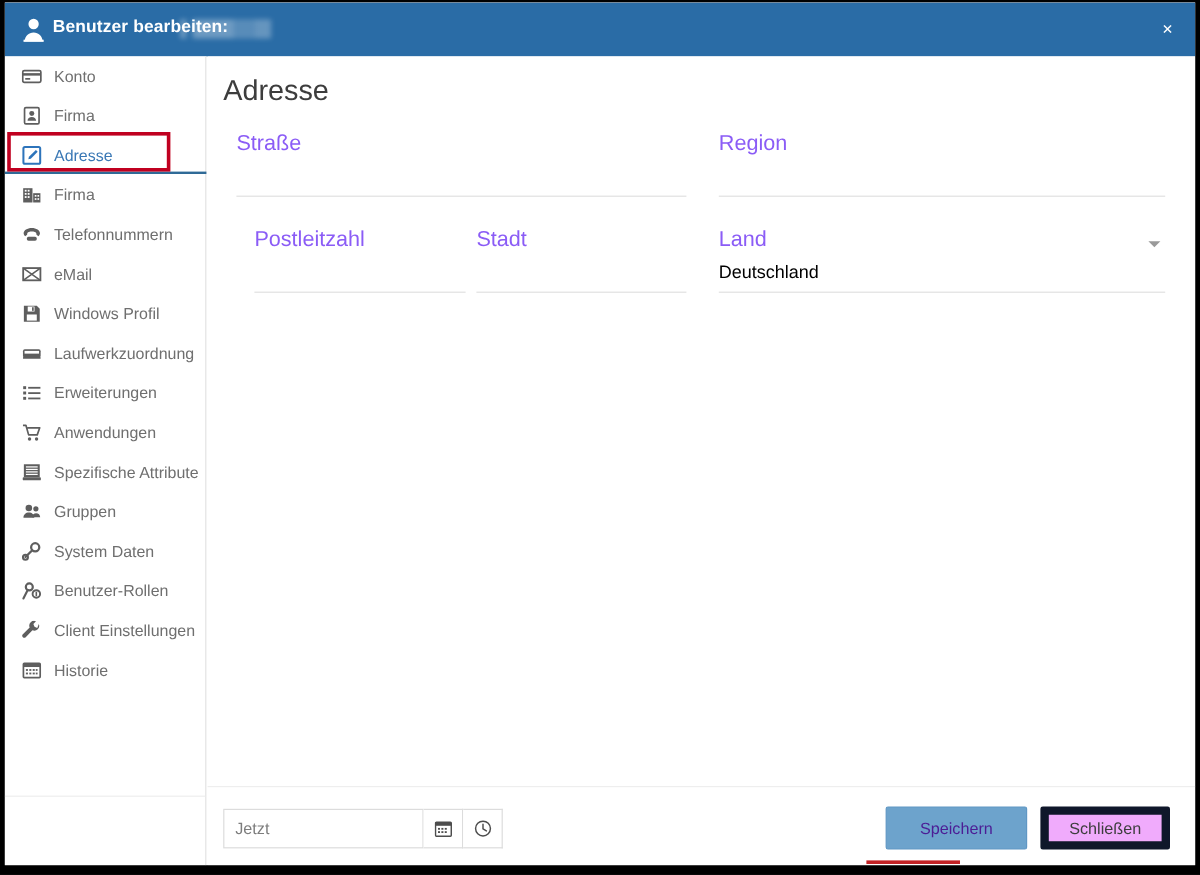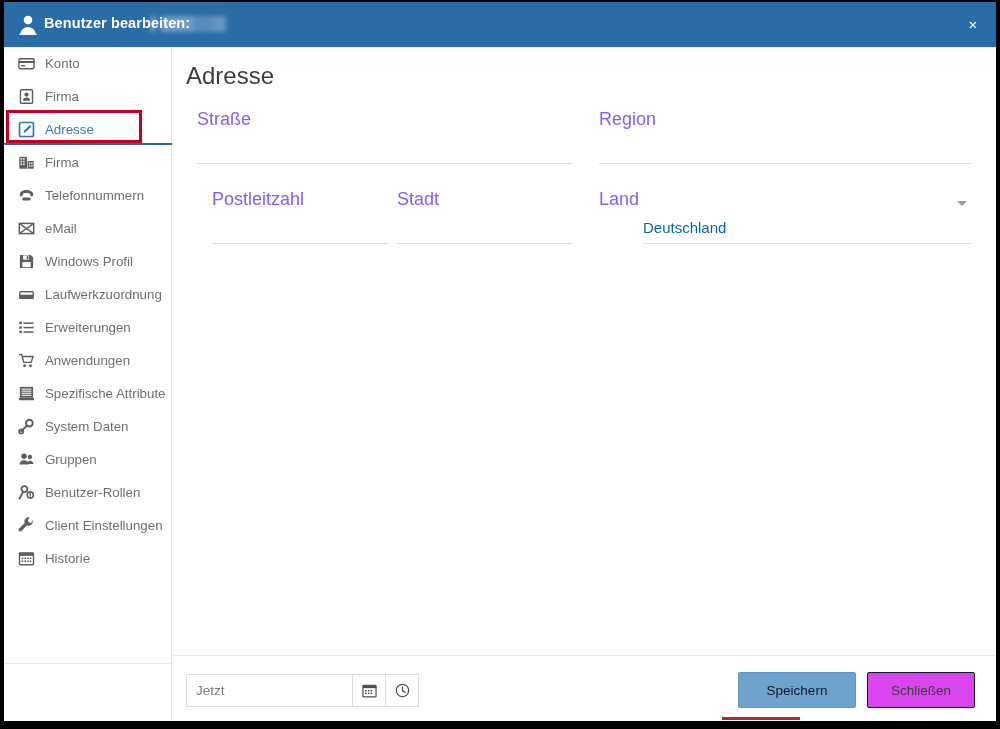--- a/index.html
+++ b/index.html
@@ -159,23 +159,22 @@
   }
   .field-input::placeholder { color: #c4c4c4; }
   .field-select {
     position: relative;
   }
   .select-value {
     height: 30px;
     line-height: 28px;
     border-bottom: 1px solid #e0e0e0;
     font-size: 15px;
-    color: #0369a1;
+    color: #000000;
     cursor: pointer;
-    margin-left: 44px;
   }
   .select-caret {
     position: absolute;
     right: 4px; top: 12px;
     width: 0; height: 0;
     border-left: 5px solid transparent;
     border-right: 5px solid transparent;
     border-top: 5px solid #9a9a9a;
     pointer-events: none;
   }
@@ -221,32 +220,32 @@
     justify-content: center;
     cursor: pointer;
     color: #4d4d4d;
   }
   #save-button {
     position: absolute;
     left: 565px; top: 625px;
     width: 118px; height: 36px;
     background: #6da3cc;
     border: 1px solid #6097c4;
-    color: #0f172a;
+    color: #4c1d95;
     font-family: "Liberation Sans", sans-serif;
     font-size: 13.5px;
     cursor: pointer;
     border-radius: 2px;
   }
   #close-dialog-button {
     position: absolute;
     left: 694px; top: 625px;
     width: 108px; height: 36px;
-    background: #d946ef;
-    border: 1px solid #0f172a;
+    background: #f0abfc;
+    border: 7px solid #0f172a;
     color: #3d3d3d;
     font-family: "Liberation Sans", sans-serif;
     font-size: 13.5px;
     cursor: pointer;
     border-radius: 2px;
   }
 
   
   #annot-underline {
     position: absolute;
@@ -394,37 +393,37 @@
               <rect x="3.8" y="8.2" width="10.4" height="1.1" fill="#fff"></rect>
               <rect x="3.8" y="10.4" width="10.4" height="1.1" fill="#fff"></rect>
               <rect x="1" y="13.4" width="16" height="2.8" rx="0.8" fill="#5e5e5e"></rect>
             </svg>
           </span>
           <span>Spezifische Attribute</span>
         </div>
         <div class="nav-item">
           <span class="nav-icon">
             <svg viewBox="0 0 18 18" width="17" height="17">
-              <circle cx="12" cy="5.4" r="3.6" fill="none" stroke="#5e5e5e" stroke-width="2"></circle>
-              <path d="M9.4 8l-6 6" stroke="#5e5e5e" stroke-width="2" fill="none" stroke-linecap="round"></path>
-              <circle cx="3.4" cy="14.2" r="2.2" fill="none" stroke="#5e5e5e" stroke-width="1.8"></circle>
-            </svg>
-          </span>
-          <span>System Daten</span>
-        </div>
-        <div class="nav-item">
-          <span class="nav-icon">
-            <svg viewBox="0 0 18 18" width="17" height="17">
               <circle cx="6.4" cy="5.6" r="2.9" fill="#5e5e5e"></circle>
               <path d="M1.6 14.2c0-2.7 2.1-4.5 4.8-4.5s4.8 1.8 4.8 4.5z" fill="#5e5e5e"></path>
               <circle cx="12.6" cy="6.4" r="2.3" fill="#5e5e5e"></circle>
               <path d="M9.2 13.8c.2-2.3 1.7-3.6 3.6-3.6 2 0 3.6 1.4 3.6 3.6z" fill="#5e5e5e"></path>
             </svg>
           </span>
           <span>Gruppen</span>
+        </div>
+        <div class="nav-item">
+          <span class="nav-icon">
+            <svg viewBox="0 0 18 18" width="17" height="17">
+              <circle cx="12" cy="5.4" r="3.6" fill="none" stroke="#5e5e5e" stroke-width="2"></circle>
+              <path d="M9.4 8l-6 6" stroke="#5e5e5e" stroke-width="2" fill="none" stroke-linecap="round"></path>
+              <circle cx="3.4" cy="14.2" r="2.2" fill="none" stroke="#5e5e5e" stroke-width="1.8"></circle>
+            </svg>
+          </span>
+          <span>System Daten</span>
         </div>
         <div class="nav-item">
           <span class="nav-icon">
             <svg viewBox="0 0 18 18" width="17" height="17">
               <circle cx="6.8" cy="5.4" r="3.1" fill="none" stroke="#5e5e5e" stroke-width="1.9"></circle>
               <path d="M5.4 8.2l-3.8 7.4" stroke="#5e5e5e" stroke-width="1.9" fill="none" stroke-linecap="round"></path>
               <circle cx="13" cy="11.6" r="3.3" fill="none" stroke="#5e5e5e" stroke-width="1.7"></circle>
               <path d="M13 9.6v4" stroke="#5e5e5e" stroke-width="1.4"></path>
             </svg>
           </span>

